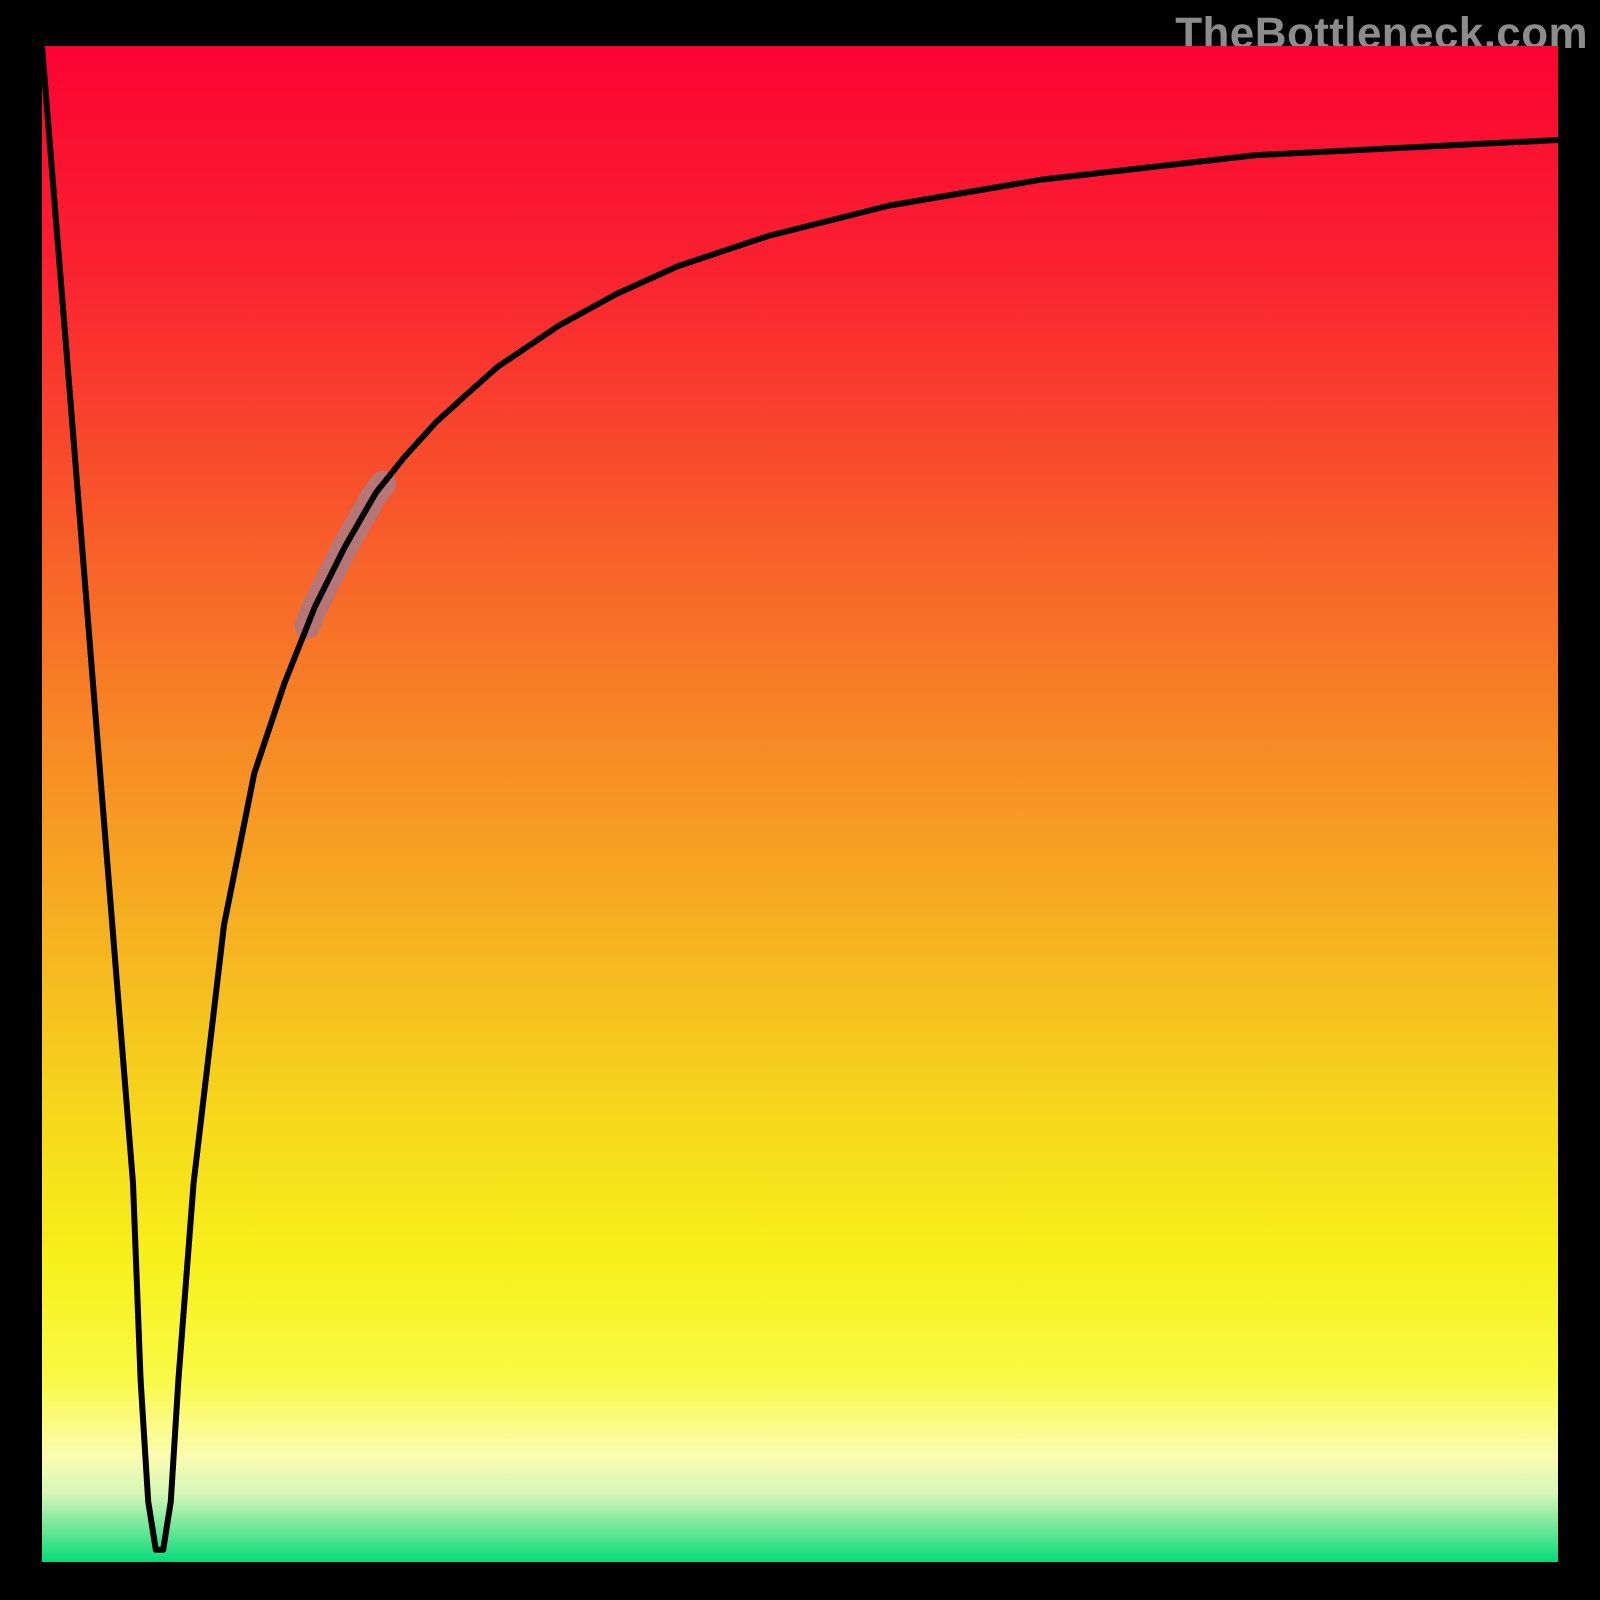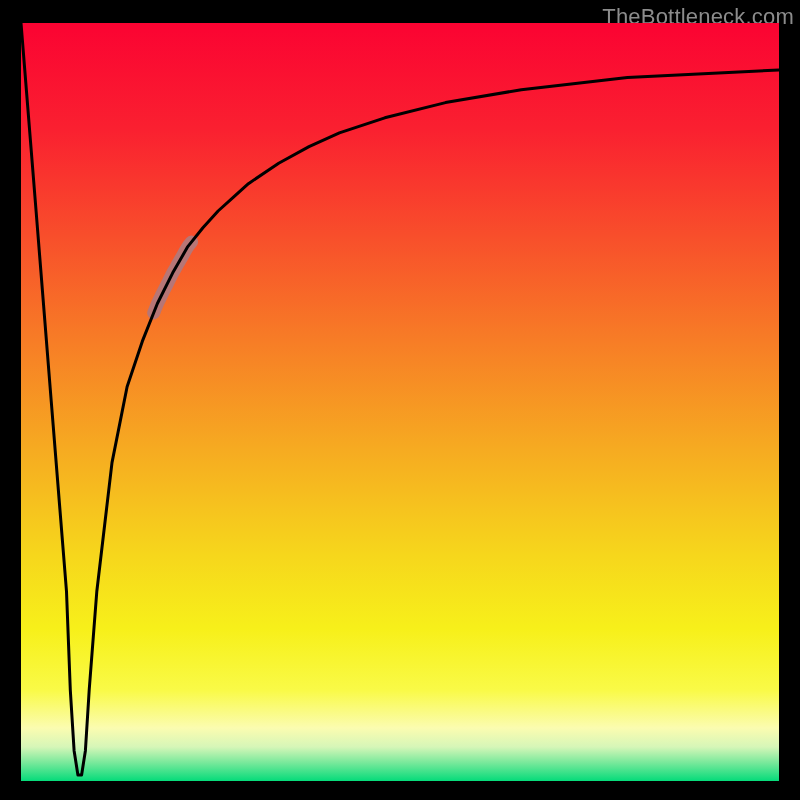--- a/index.html
+++ b/index.html
@@ -15,21 +15,21 @@
     width: 800px;
     height: 800px;
     background: #000;
   }
   .watermark {
     position: absolute;
     top: 4px;
     right: 6px;
     color: #8c8c8c;
     font-size: 22px;
-    font-weight: 400;
+    font-weight: 700;
     letter-spacing: 0.2px;
   }
   .plot-area {
     position: absolute;
     left: 21px;
     top: 23px;
     width: 758px;
     height: 758px;
   }
   .plot-area svg {

